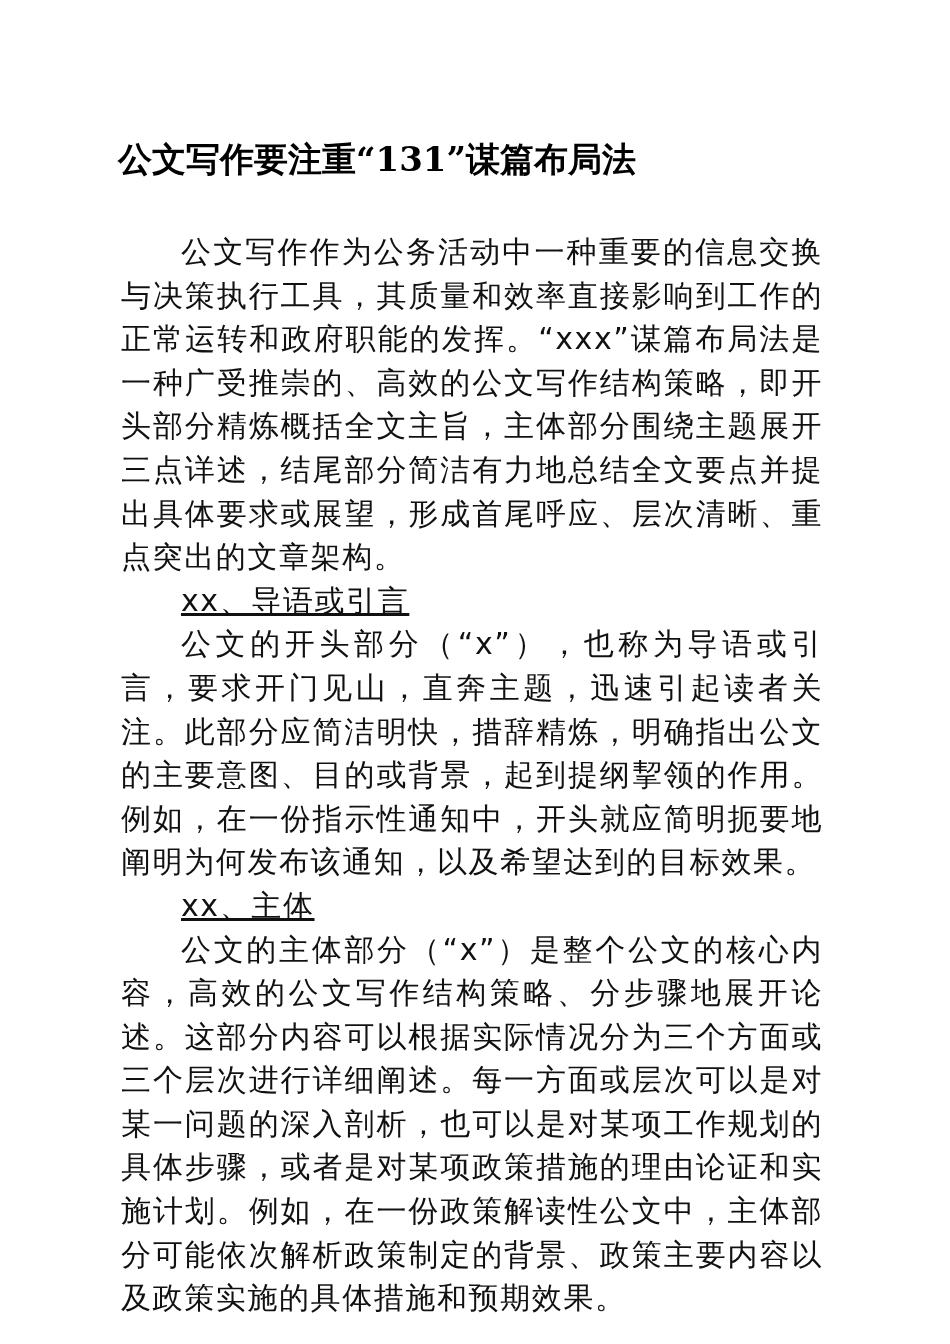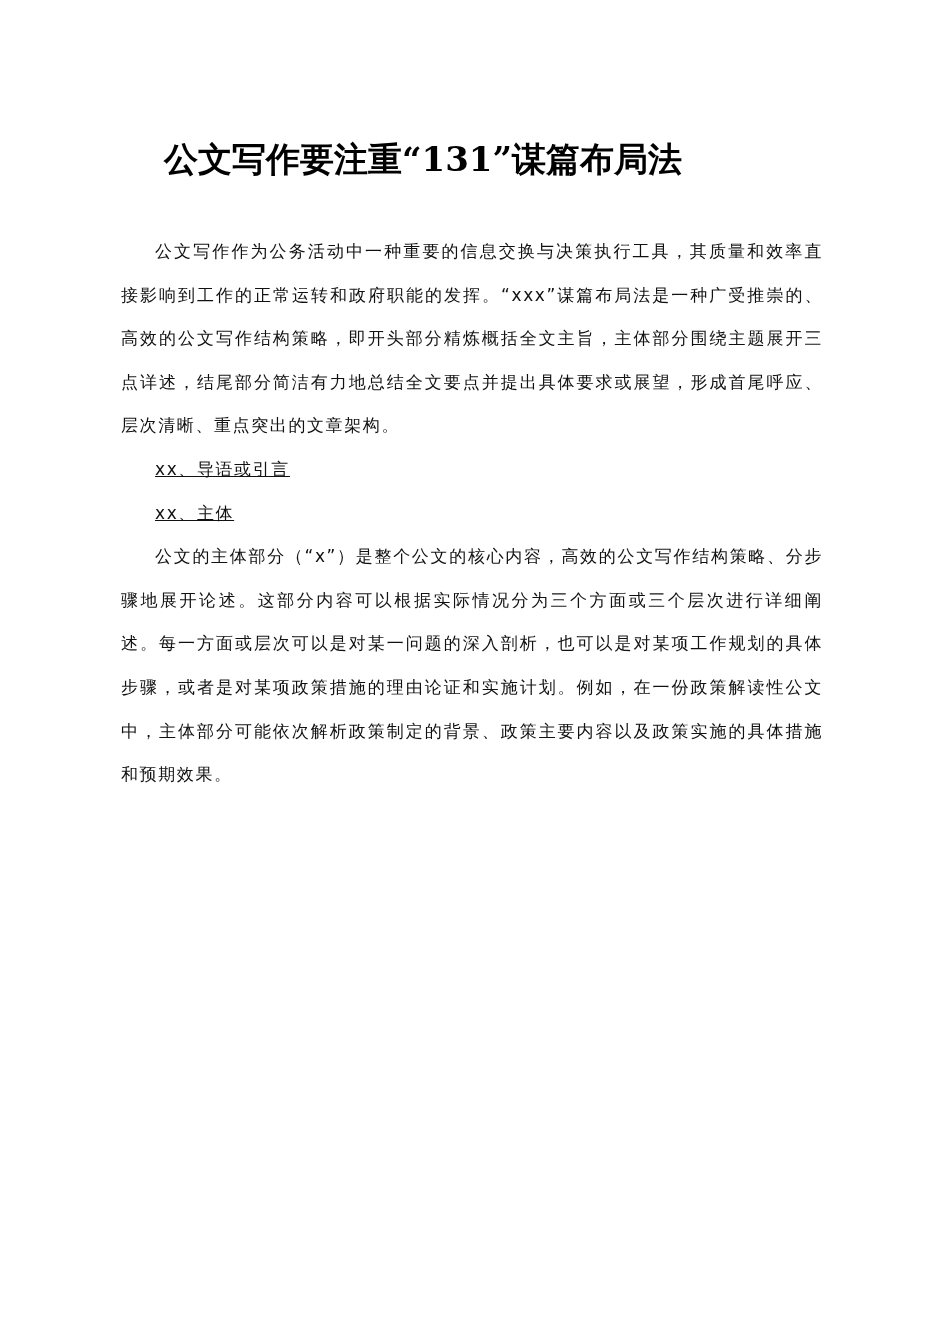--- a/index.html
+++ b/index.html
@@ -3,36 +3,36 @@
 <meta charset="utf-8">
 <style>
   html, body { margin: 0; padding: 0; background: #ffffff; }
   body { width: 950px; height: 1344px; position: relative; overflow: hidden; }
   .page { position: absolute; left: 0; top: 0; width: 950px; height: 1344px; background: #fff; }
   .title {
     position: absolute; top: 136px; left: 0; width: 754px; text-align: center;
     font-family: "DejaVu Serif", "Liberation Serif", serif;
     font-weight: bold; font-size: 34px; line-height: 46px; color: #000;
     letter-spacing: 0px;
-    padding-left: 46px;
   }
   .body {
     position: absolute; left: 121px; top: 230px; width: 702px;
     font-family: "DejaVu Sans", "Liberation Sans", sans-serif;
-    font-size: 17px; line-height: 43.6px; color: #111;
+    font-size: 30px; line-height: 43.6px; color: #111;
     letter-spacing: 1.6px;
     text-align: justify;
   }
   .body p { margin: 0; text-indent: 2em; }
   .body p.heading { text-indent: 2em; text-decoration: underline; }
 </style>
 </head>
 <body>
 
 <div class="page">
   <div class="title">公文写作要注重“131”谋篇布局法</div>
   <div class="body">
     <p>公文写作作为公务活动中一种重要的信息交换与决策执行工具，其质量和效率直接影响到工作的正常运转和政府职能的发挥。“xxx”谋篇布局法是一种广受推崇的、高效的公文写作结构策略，即开头部分精炼概括全文主旨，主体部分围绕主题展开三点详述，结尾部分简洁有力地总结全文要点并提出具体要求或展望，形成首尾呼应、层次清晰、重点突出的文章架构。</p>
     <p class="heading">xx、导语或引言</p>
+    <p>公文的开头部分（“x”），也称为导语或引言，要求开门见山，直奔主题，迅速引起读者关注。此部分应简洁明快，措辞精炼，明确指出公文的主要意图、目的或背景，起到提纲挈领的作用。例如，在一份指示性通知中，开头就应简明扼要地阐明为何发布该通知，以及希望达到的目标效果。</p>
     <p class="heading">xx、主体</p>
     <p>公文的主体部分（“x”）是整个公文的核心内容，高效的公文写作结构策略、分步骤地展开论述。这部分内容可以根据实际情况分为三个方面或三个层次进行详细阐述。每一方面或层次可以是对某一问题的深入剖析，也可以是对某项工作规划的具体步骤，或者是对某项政策措施的理由论证和实施计划。例如，在一份政策解读性公文中，主体部分可能依次解析政策制定的背景、政策主要内容以及政策实施的具体措施和预期效果。</p>
   </div>
 </div>
 
 </body></html>

